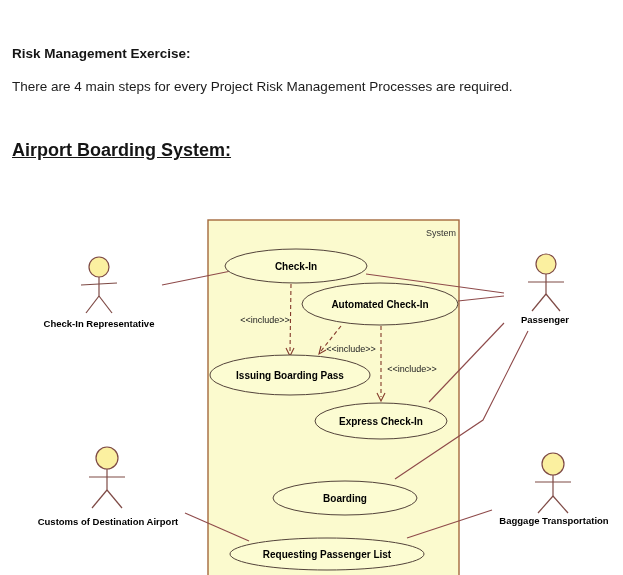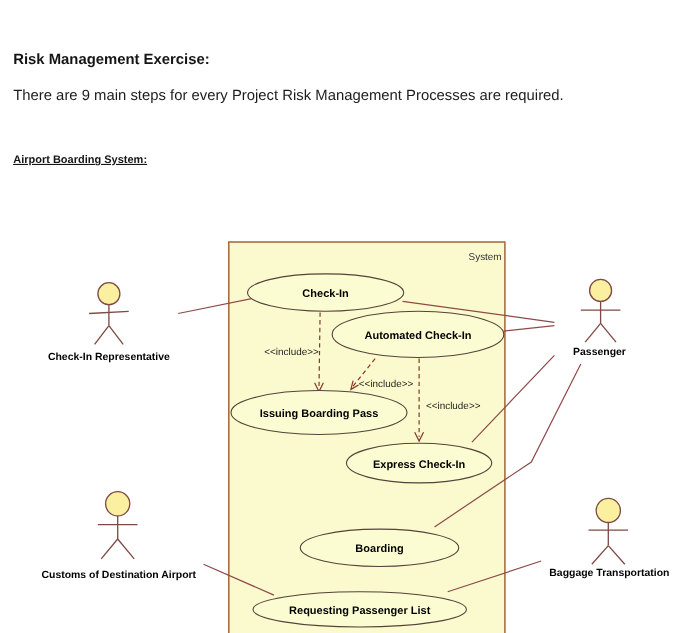--- a/index.html
+++ b/index.html
@@ -15,42 +15,42 @@
   .doc-title{
     position:absolute;left:12px;top:16px;
     font-size:13.5px;font-weight:bold;color:#151515;
   }
   .doc-intro{
     position:absolute;left:12px;top:49px;
     font-size:13.5px;color:#1c1c1c;
   }
   .doc-heading{
     position:absolute;left:12px;top:110px;
-    font-size:10px;font-weight:bold;text-decoration:underline;color:#151515;
+    font-size:18px;font-weight:bold;text-decoration:underline;color:#151515;
   }
   svg{position:absolute;left:0;top:0;}
   .boundary{fill:#FBFACE;stroke:#A4693E;stroke-width:1.4;}
   .uc{fill:#FCFCD2;stroke:#53433A;stroke-width:1;}
   .uc-label{font-family:"Liberation Sans",sans-serif;font-size:10px;font-weight:bold;fill:#000;text-anchor:middle;}
   .actor-label{font-family:"Liberation Sans",sans-serif;font-size:9.5px;font-weight:bold;fill:#000;text-anchor:middle;}
   .sys-label{font-family:"Liberation Sans",sans-serif;font-size:9px;fill:#333;text-anchor:end;}
   .inc-label{font-family:"Liberation Sans",sans-serif;font-size:9px;fill:#222;text-anchor:middle;}
   .assoc{stroke:#8E4A4A;stroke-width:1.1;fill:none;}
   .inc{stroke:#83392B;stroke-width:1.1;fill:none;stroke-dasharray:4 3;}
   .inc-head{stroke:#83392B;stroke-width:1.1;fill:none;}
   .actor{stroke:#7E4A45;stroke-width:1.2;fill:none;}
   .actor-head{fill:#FBF0A0;stroke:#7E4A45;stroke-width:1.2;}
 </style>
 </head>
 <body>
 
 <div class="page">
 
   <div class="doc-title">Risk Management Exercise:</div>
-  <div class="doc-intro">There are 9 main steps for every Project Risk Management Processes are required.</div>
+  <div class="doc-intro">There are 4 main steps for every Project Risk Management Processes are required.</div>
   <div class="doc-heading">Airport Boarding System:</div>
 
   <svg width="623" height="575" viewBox="0 0 623 575">
 
     <rect class="boundary" x="208" y="190" width="251" height="359"></rect>
     <text class="sys-label" x="456" y="206">System</text>
 
     <line class="assoc" x1="162" y1="255" x2="231" y2="241"></line>
     <line class="assoc" x1="366" y1="244" x2="504" y2="263"></line>
     <line class="assoc" x1="458" y1="271" x2="504" y2="266"></line>

